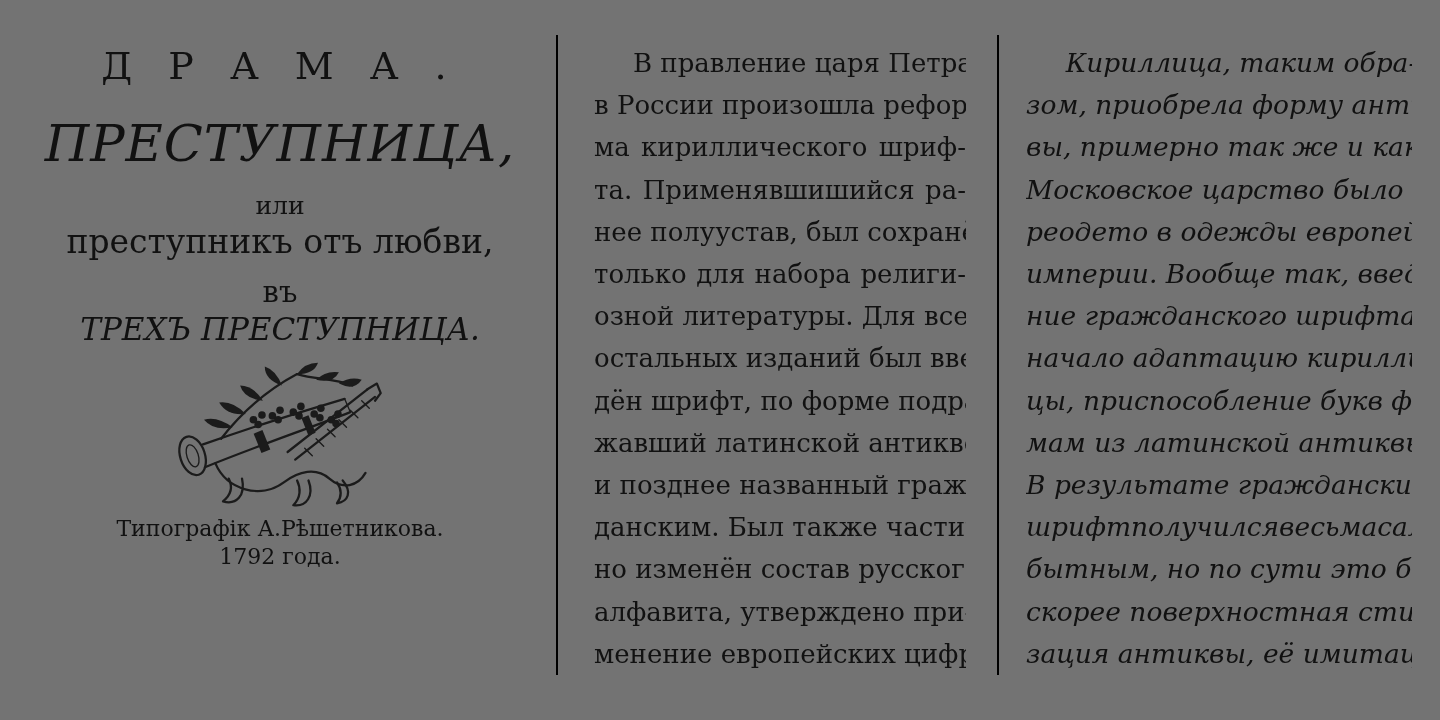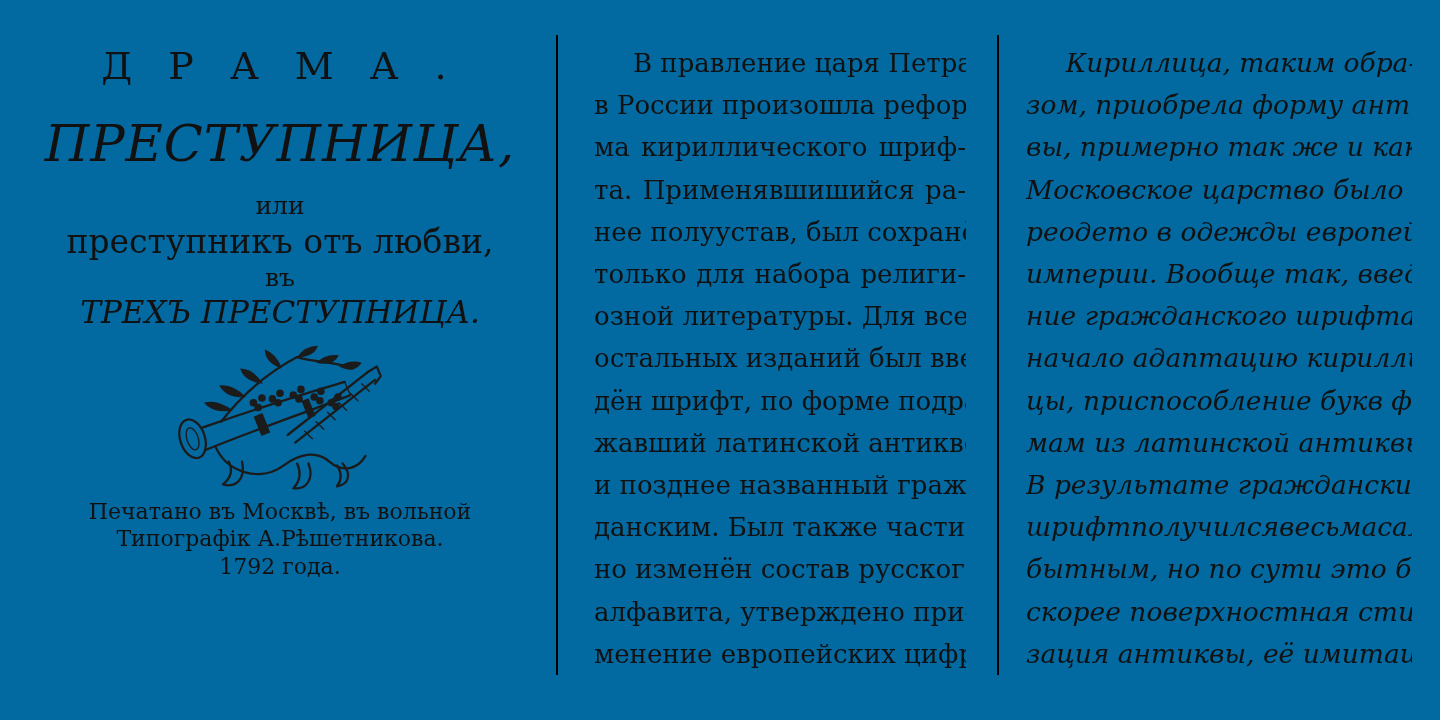--- a/index.html
+++ b/index.html
@@ -1,30 +1,30 @@
 <!DOCTYPE html>
 <html><head>
 <meta charset="utf-8">
 <style>
   html,body { margin:0; padding:0; background:#ffffff; }
   .page {
-    position:relative; width:1440px; height:720px; background:#0369a1;
+    position:relative; width:1440px; height:720px; background:#737373;
     font-family:"DejaVu Serif","Liberation Serif",serif; color:#111111;
     overflow:hidden;
   }
   .col { position:absolute; }
 
   
   .col-left { left:38px; top:44px; width:484px; text-align:center; }
   .t-drama   { font-size:38px; letter-spacing:12px; white-space:nowrap; }
   .t-sub     { font-style:italic; font-size:25px; letter-spacing:1px; margin-top:4px; }
   .t-main    { font-size:51px; margin-top:26px; white-space:nowrap; letter-spacing:1px;font-style:italic; }
   .t-or      { font-size:25px; margin-top:18px; }
   .t-alt     { font-size:33px; margin-top:2px; white-space:nowrap;text-align:center; }
-  .t-in      { font-size:25px; margin-top:2px; }
+  .t-in      { font-size:29px; margin-top:14px; }
   .t-acts    { font-style:italic; font-size:31px; margin-top:2px; white-space:nowrap; }
   .ornament  { margin:10px auto 0 auto; width:240px; height:152px; }
   .imprint   { font-size:22px; line-height:27px; margin-top:6px; }
   .t-year    { font-size:22px; margin-top:2px; }
 
   
   .rule { position:absolute; top:35px; width:2px; height:640px; background:#000000; }
   .rule-1 { left:556px; }
   .rule-2 { left:997px; }
 
@@ -101,21 +101,20 @@
         <path class="ln" d="M212,34 l10,-6 l4,10 l-6,8"></path>
 
         <path class="ln" d="M52,112 C64,140 100,150 124,132 C140,120 158,116 172,128 C186,140 202,136 210,122"></path>
         <path class="ln" d="M80,128 C84,146 74,156 60,152 C70,144 70,136 66,128"></path>
         <path class="ln" d="M150,130 C156,146 148,158 134,156 C142,148 142,138 138,130"></path>
         <path class="ln" d="M186,130 C196,142 192,152 180,154 C186,146 184,138 180,132"></path>
       </svg>
     </div>
 
     <div class="imprint">
-      <div>Печатано въ Москвѣ, въ вольной</div>
       <div>Типографік А.Рѣшетникова.</div>
     </div>
     <div class="t-year">1792 года.</div>
   </section>
 
   <div class="rule rule-1"></div>
 
   <section class="col col-middle">
     <div class="lines">
         <div class="line">В правление царя Петра I</div>

